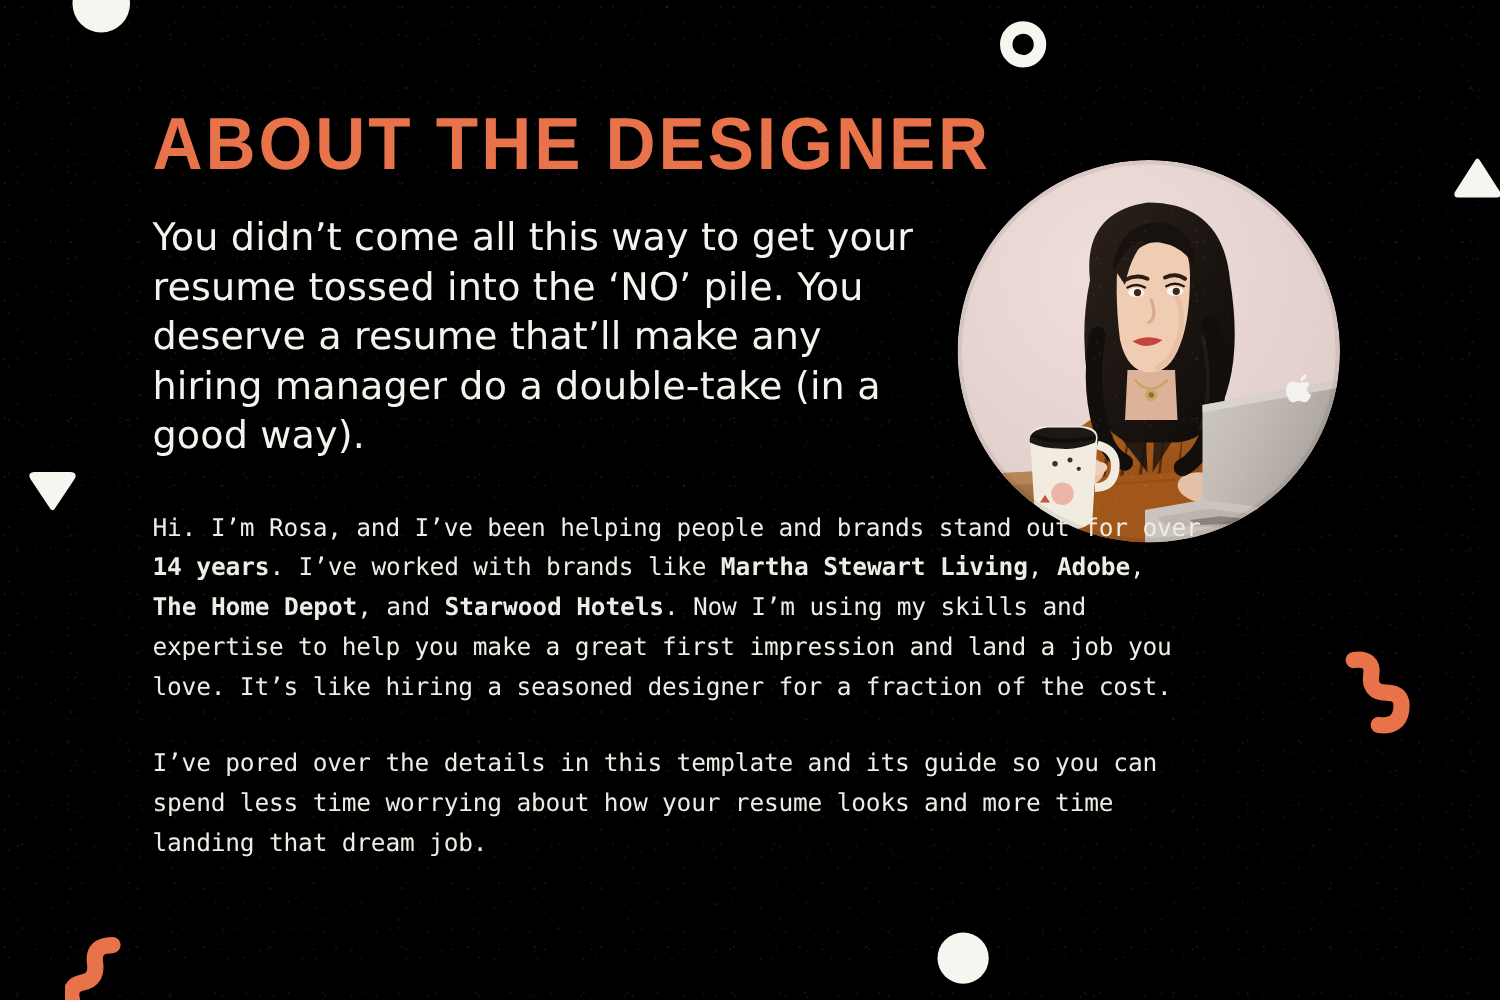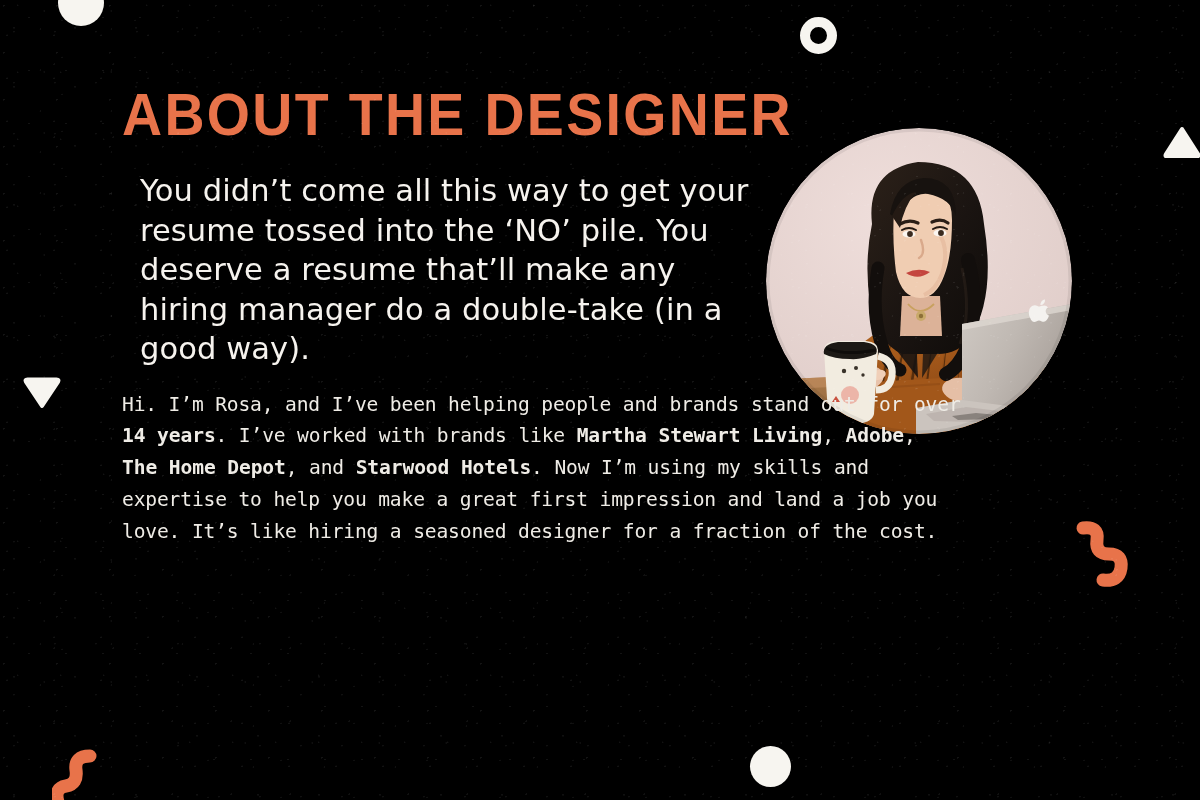--- a/index.html
+++ b/index.html
@@ -65,34 +65,33 @@
 
   #lead {
     margin-top:26px;
     width:630px;
     color:#f6f3ee;
     font-family:"DejaVu Sans", sans-serif;
     font-size:30.5px;
     font-weight:500;
     line-height:39.5px;
     letter-spacing:.1px;
-    margin-left:18px;
   }
 
   .body-para {
     width:840px;
     color:#efece6;
     font-family:"DejaVu Sans Mono","DejaVu Sans", monospace;
     font-size:19.6px;
     font-weight:400;
     line-height:31.8px;
     letter-spacing:-.15px;
   }
 
-  #para1 { margin-top:20px; }
+  #para1 { margin-top:38px; }
   #para2 { margin-top:30px; }
 
   .body-para b { font-weight:700; letter-spacing:-.1px; }
 
   
   #portrait-wrap {
     position:absolute;
     left:766px; top:128px;
     width:306px; height:306px;
     border-radius:50%;
@@ -253,16 +252,17 @@
 
         <circle cx="153" cy="153" r="152" fill="none" stroke="rgba(0,0,0,.07)" stroke-width="5"></circle>
       </g>
     </svg>
   </div>
 
   <div id="content">
     <h1 id="title">ABOUT THE DESIGNER</h1>
     <p id="lead">You didn’t come all this way to get your resume tossed into the ‘NO’ pile. You deserve a resume that’ll make any hiring manager do a double-take (in a good way).</p>
     <p id="para1" class="body-para"><span>Hi. I’m Rosa, and I’ve been helping people and brands stand out for over </span><b>14 years</b><span>. I’ve worked with brands like </span><b>Martha Stewart Living</b><span>, </span><b>Adobe</b><span>, </span><b>The Home Depot</b><span>, and </span><b>Starwood Hotels</b><span>. Now I’m using my skills and expertise to help you make a great first impression and land a job you love. It’s like hiring a seasoned designer for a fraction of the cost.</span></p>
+    <p id="para2" class="body-para">I’ve pored over the details in this template and its guide so you can spend less time worrying about how your resume looks and more time landing that dream job.</p>
   </div>
 
   <div id="grain"></div>
 </div>
 
 </body></html>

